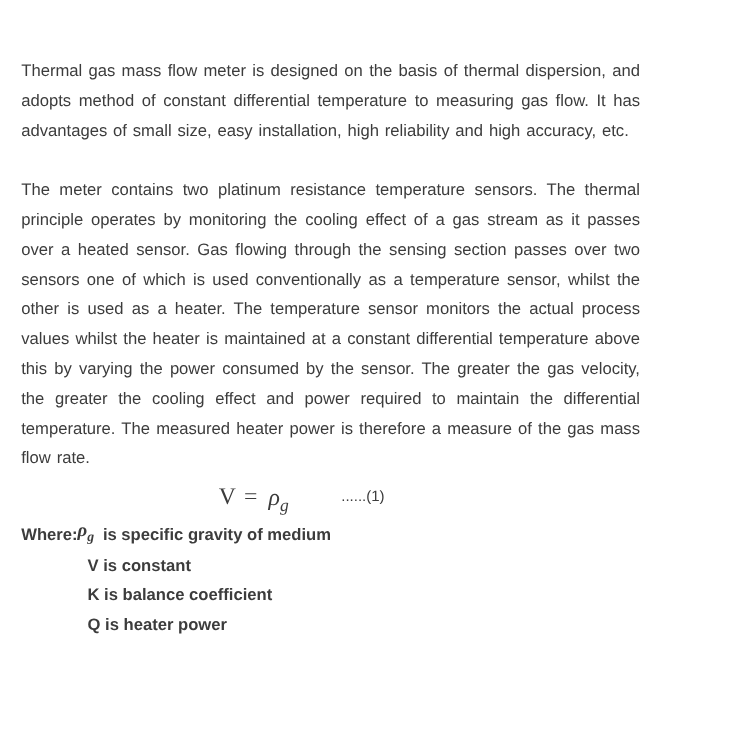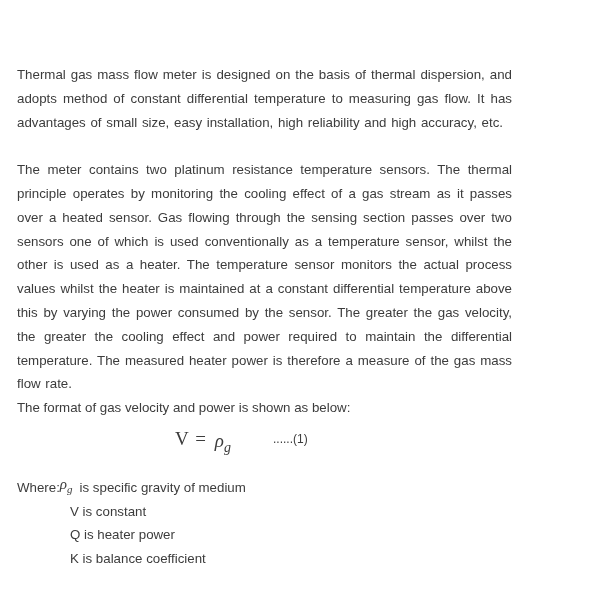--- a/index.html
+++ b/index.html
@@ -11,21 +11,21 @@
     width: 600px;
     height: 600px;
     overflow: hidden;
     font-family: "Liberation Sans", sans-serif;
     color: #3c3c3c;
   }
   .page {
     box-sizing: border-box;
     width: 600px;
     height: 600px;
-    padding: 63px 88px 20px 17px;
+    padding: 45px 88px 20px 17px;
   }
   .para {
     margin: 0;
     font-size: 13.3px;
     line-height: 23.8px;
     text-align: justify;
     word-spacing: 1px;
   }
   .para.gap-after {
     margin-bottom: 23.8px;
@@ -83,21 +83,22 @@
   .eq-number {
     font-family: "Liberation Sans", sans-serif;
     font-size: 12px;
     color: #3c3c3c;
     align-self: flex-end;
     margin-left: 42px;
     margin-bottom: 6px;
   }
   
   .where-section {
-    margin-top: 24px;
+    margin-top: 6px;
+    font-weight: bold;
   }
   .where-line {
     font-size: 13.3px;
     line-height: 23.8px;
   }
   .rho-inline {
     font-family: "Liberation Serif", serif;
     font-style: italic;
     font-size: 15px;
     position: relative;
@@ -120,34 +121,33 @@
 </style>
 </head>
 <body>
 
 <div class="page">
 
   <p class="para gap-after">Thermal gas mass flow meter is designed on the basis of thermal dispersion, and adopts method of constant differential temperature to measuring gas flow. It has advantages of small size, easy installation, high reliability and high accuracy, etc.</p>
 
   <p class="para">The meter contains two platinum resistance temperature sensors. The thermal principle operates by monitoring the cooling effect of a gas stream as it passes over a heated sensor. Gas flowing through the sensing section passes over two sensors one of which is used conventionally as a temperature sensor, whilst the other is used as a heater. The temperature sensor monitors the actual process values whilst the heater is maintained at a constant differential temperature above this by varying the power consumed by the sensor. The greater the gas velocity, the greater the cooling effect and power required to maintain the differential temperature. The measured heater power is therefore a measure of the gas mass flow rate.</p>
 
-  <p class="single-line">The format of gas velocity and power is shown as below:</p>
 
   <div class="formula-row">
     <span class="eq-main">
       <span class="eq-lhs"><span>V</span> <span>=</span></span>
       <span class="fraction">
         <span class="den"><span>ρ</span><sub>g</sub></span>
       </span>
     </span>
     <span class="eq-number">......(1)</span>
   </div>
 
   <div class="where-section">
     <div class="where-line">
       <span>Where:</span><span class="rho-inline"><span>ρ</span><sub>g</sub></span><span>is specific gravity of medium</span>
     </div>
     <div class="where-item">V is constant</div>
+    <div class="where-item">K is balance coefficient</div>
     <div class="where-item">Q is heater power</div>
-    <div class="where-item">K is balance coefficient</div>
   </div>
 
 </div>
 
 </body></html>

